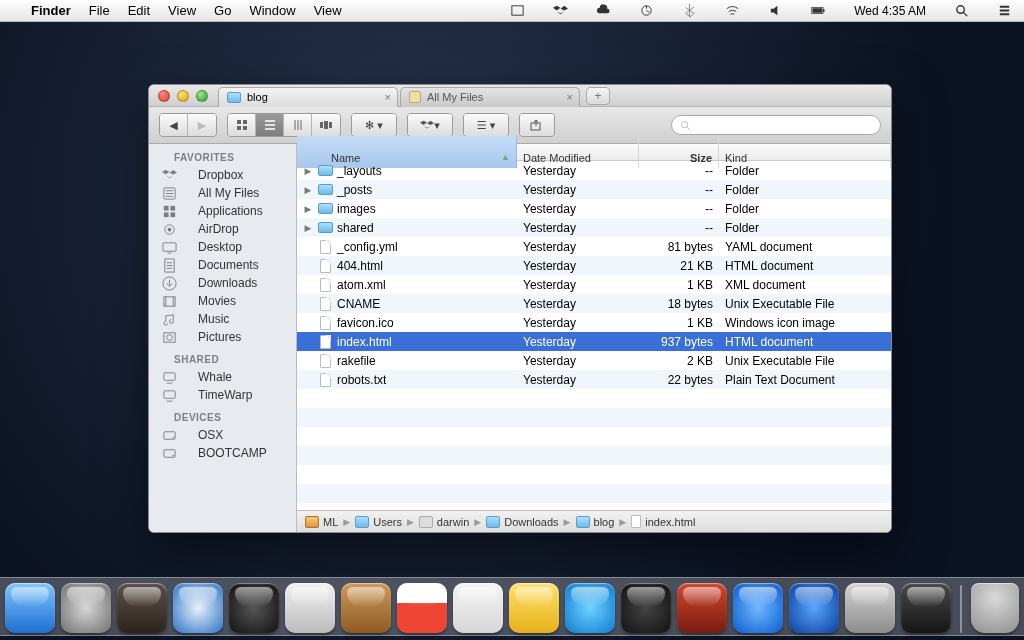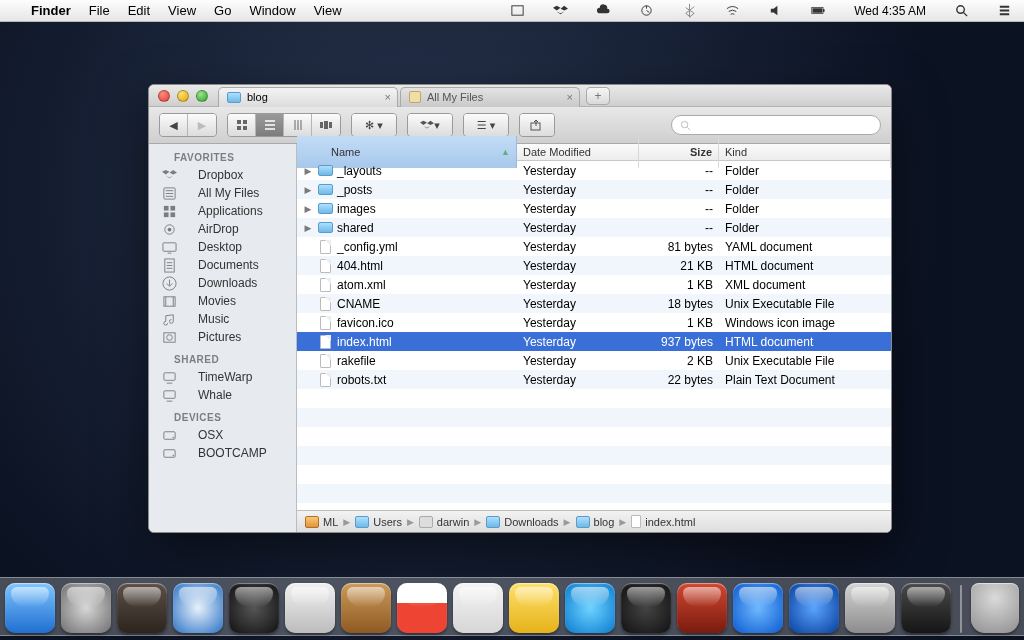--- a/index.html
+++ b/index.html
@@ -60,21 +60,21 @@
 
 .body{flex:1; display:flex; min-height:0;}
 .sidebar{ width:148px; background:#e7ebef; border-right:1px solid #bcbcbc; overflow:auto; font-size:12px;}
 .side-head{ color:#7b7f84; font-size:10px; font-weight:bold; letter-spacing:.5px; padding:8px 10px 3px;margin-left:15px;}
 .side-item{ display:flex; align-items:center; gap:21px; padding:2px 10px 2px 12px; color:#333;}
 .side-item .ico{width:16px;height:14px;display:flex;align-items:center;justify-content:center;}
 .side-item svg{width:15px;height:15px;fill:#7a7e83;}
 
 .content{flex:1; display:flex; flex-direction:column; background:#fff;}
 .cols{ height:17px; background:linear-gradient(#fbfbfb,#ececec); border-bottom:1px solid #c8c8c8; display:flex; font-size:11px; align-items:center; font-weight:normal;}
-.col{ border-right:1px solid #d8d8d8; height:100%; display:flex; align-items:center; padding:16px 6px; color:#333;}
+.col{ border-right:1px solid #d8d8d8; height:100%; display:flex; padding:16px 6px; color:#333;}
 .col.name{flex:0 0 220px; background:linear-gradient(#c3dcf6,#a7c8ec); border-right-color:#9bb9da;}
 .col.name .sort{margin-left:auto;font-size:9px;color:#4a6;opacity:.8;}
 .col.date{flex:0 0 122px;}
 .col.size{flex:0 0 80px; justify-content:flex-end;font-weight:bold;}
 .col.kind{flex:1;}
 
 .rows{flex:1; overflow:auto; font-size:12px;}
 .row{ height:19px; display:flex; align-items:center; }
 .row:nth-child(even){ background:#f1f6fc;}
 .row.selected{ background:#3b6fd8 !important; color:#fff;}
@@ -357,30 +357,30 @@
           <span>Pictures</span>
         </div>
         <div class="side-head">SHARED</div>
         <div class="side-item">
           <span class="ico">
             <svg viewBox="0 0 16 16">
               <rect x="2" y="3" width="12" height="8" rx="1" fill="none" stroke="#7a7e83"></rect>
               <path d="M5 14h6" stroke="#7a7e83"></path>
             </svg>
           </span>
-          <span>TimeWarp</span>
+          <span>Whale</span>
         </div>
         <div class="side-item">
           <span class="ico">
             <svg viewBox="0 0 16 16">
               <rect x="2" y="3" width="12" height="8" rx="1" fill="none" stroke="#7a7e83"></rect>
               <path d="M5 14h6" stroke="#7a7e83"></path>
             </svg>
           </span>
-          <span>Whale</span>
+          <span>TimeWarp</span>
         </div>
         <div class="side-head">DEVICES</div>
         <div class="side-item">
           <span class="ico">
             <svg viewBox="0 0 16 16">
               <rect x="2" y="4" width="12" height="8" rx="1" fill="none" stroke="#7a7e83"></rect>
               <circle cx="12" cy="10" r="0.8" fill="#7a7e83"></circle>
             </svg>
           </span>
           <span>OSX</span>

